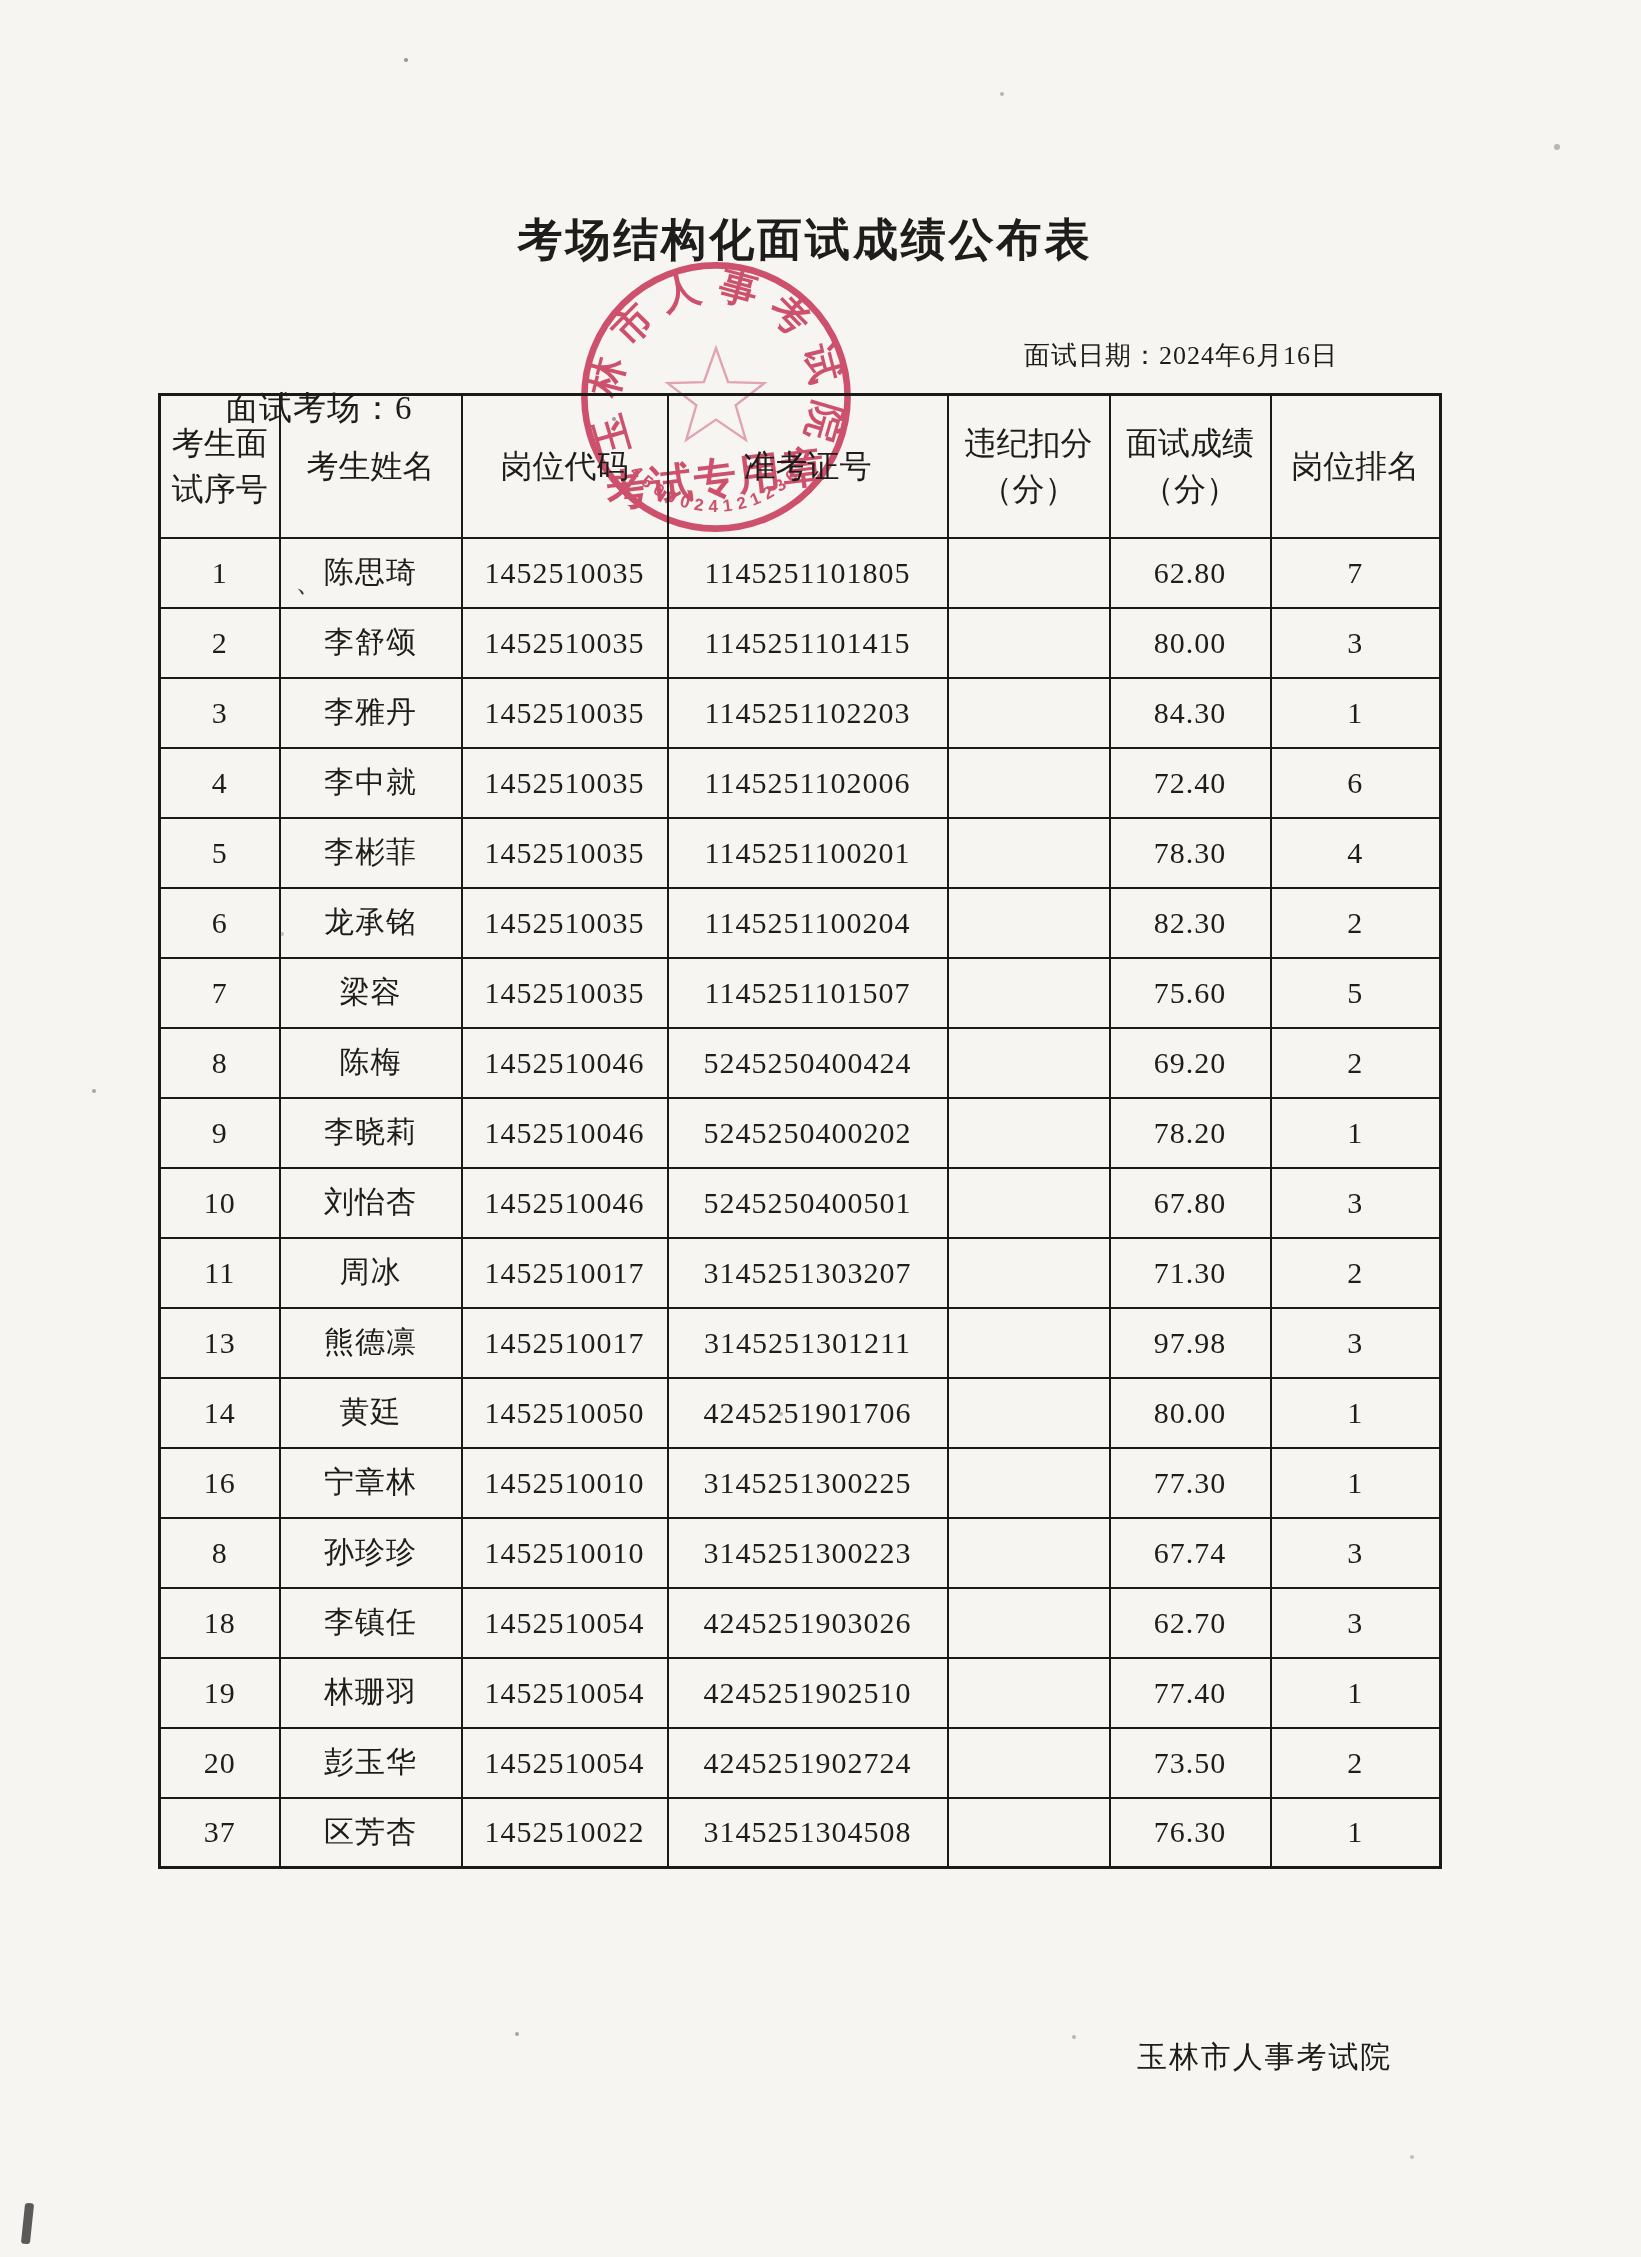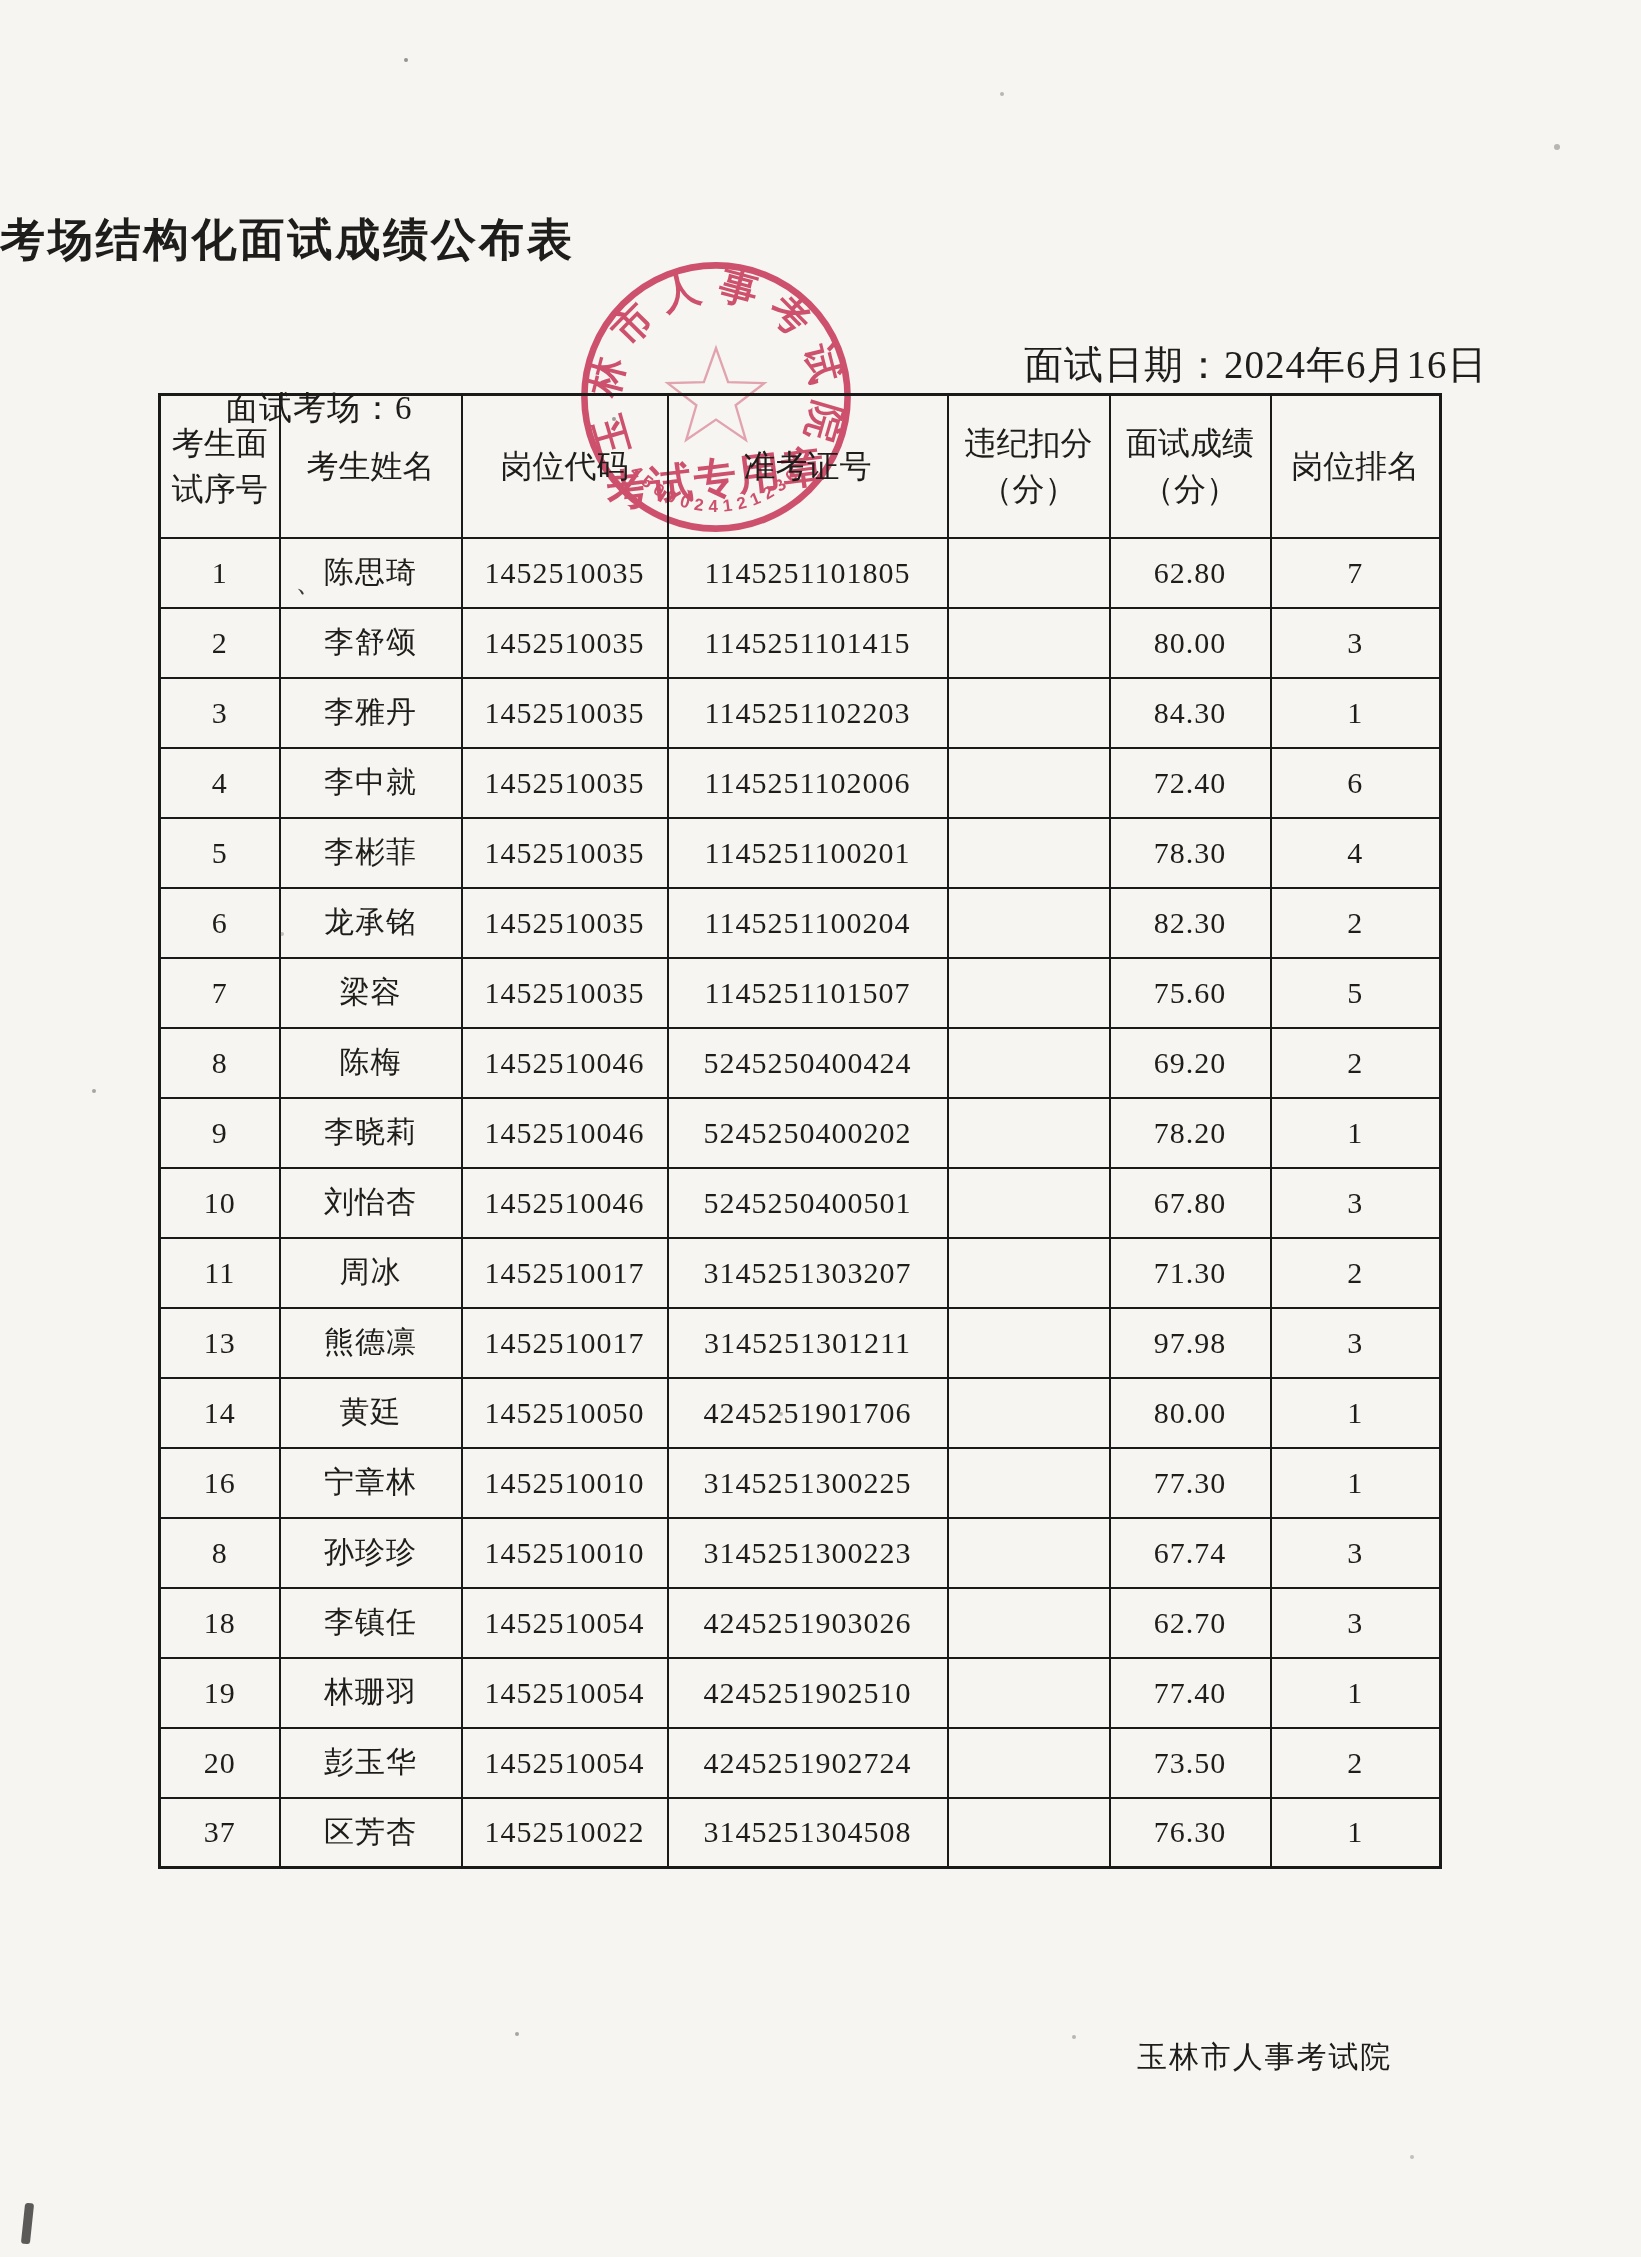--- a/index.html
+++ b/index.html
@@ -13,27 +13,27 @@
   body{font-family:"Liberation Serif","DejaVu Serif",serif;}
   .page{
     position:relative;
     width:1641px;height:2257px;
     background:var(--paper-color);
     color:var(--ink-color);
     overflow:hidden;
   }
   .doc-title{
     position:absolute;left:0;top:210px;width:1610px;
-    text-align:left;
+    text-align:center;
     font-size:45px;font-weight:bold;
     letter-spacing:2.9px;
     font-family:"Liberation Sans","DejaVu Sans",sans-serif;
   }
   .meta-venue{position:absolute;left:225px;top:338px;font-size:33px;letter-spacing:1px;margin-top:48px;}
-  .meta-date{position:absolute;left:1024px;top:338px;font-size:39px;letter-spacing:1px;}
+  .meta-date{position:absolute;left:1024px;top:338px;font-size:26px;letter-spacing:1px;}
 
   table.results{
     position:absolute;left:158px;top:393px;
     width:1280px;
     border-collapse:collapse;table-layout:fixed;
     background:transparent;
   }
   table.results th, table.results td{
     border:2.4px solid var(--line-color);
     text-align:center;vertical-align:middle;

